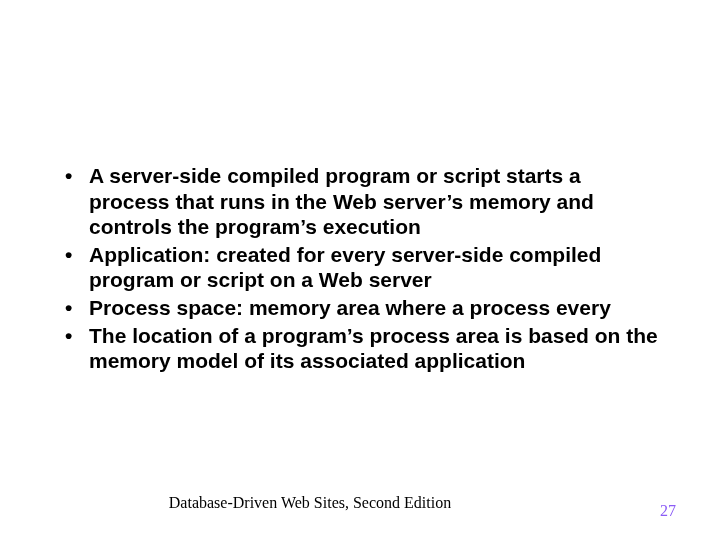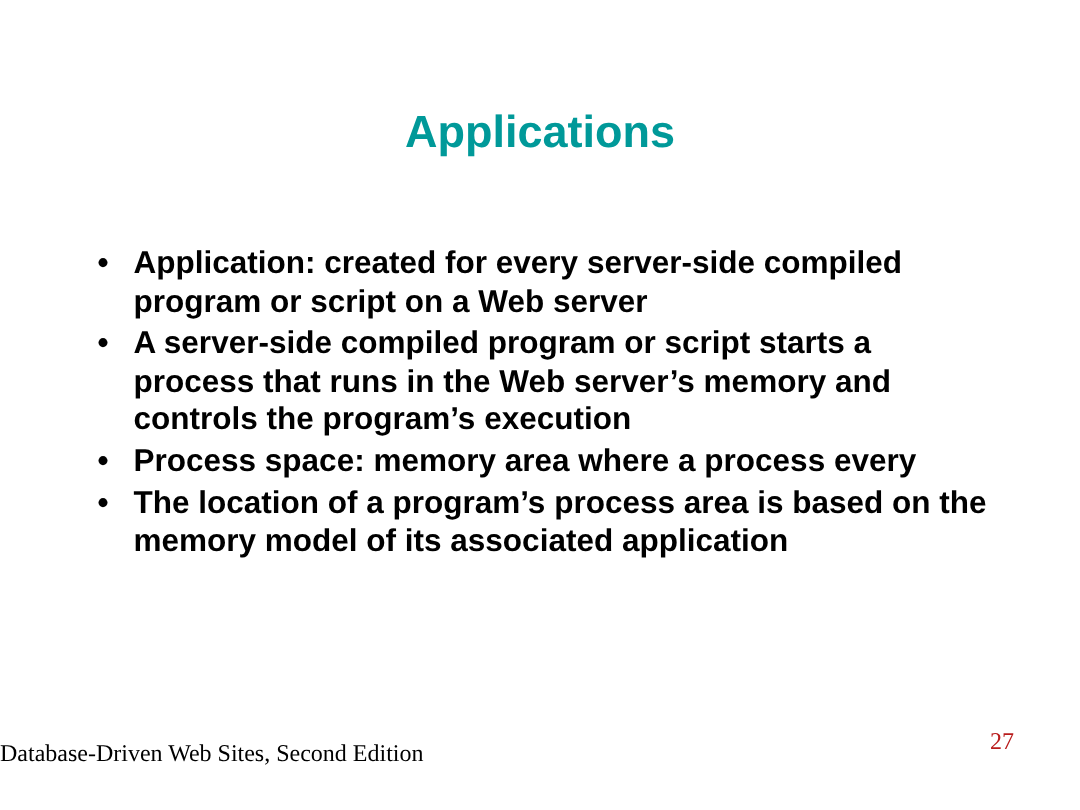--- a/index.html
+++ b/index.html
@@ -53,45 +53,44 @@
     left: 2px;
     top: 0;
     font-size: 21px;
     line-height: 1.22;
   }
   .footer-center {
     position: absolute;
     bottom: 28px;
     left: 0;
     width: 620px;
-    text-align: left;
+    text-align: center;
     font-family: "Times New Roman", Times, serif;
     font-size: 16px;
     color: #000;
   }
   .footer-right {
     position: absolute;
-    bottom: 36px;
+    bottom: 20px;
     right: 44px;
     font-family: "Times New Roman", Times, serif;
     font-size: 16px;
-    color: #b91c1c;
+    color: #8b5cf6;
   }
 </style>
 </head>
 <body>
 
 <div class="slide">
 
-  <div class="title">Applications</div>
 
   <div class="body">
     <ul class="bullets">
+      <li>A server-side compiled program or script starts a process that runs in the Web server’s memory and controls the program’s execution</li>
       <li>Application: created for every server-side compiled program or script on a Web server</li>
-      <li>A server-side compiled program or script starts a process that runs in the Web server’s memory and controls the program’s execution</li>
       <li>Process space: memory area where a process every</li>
       <li>The location of a program’s process area is based on the memory model of its associated application</li>
     </ul>
   </div>
 
   <div class="footer-center">Database-Driven Web Sites, Second Edition</div>
   <div class="footer-right">27</div>
 
 </div>
 

